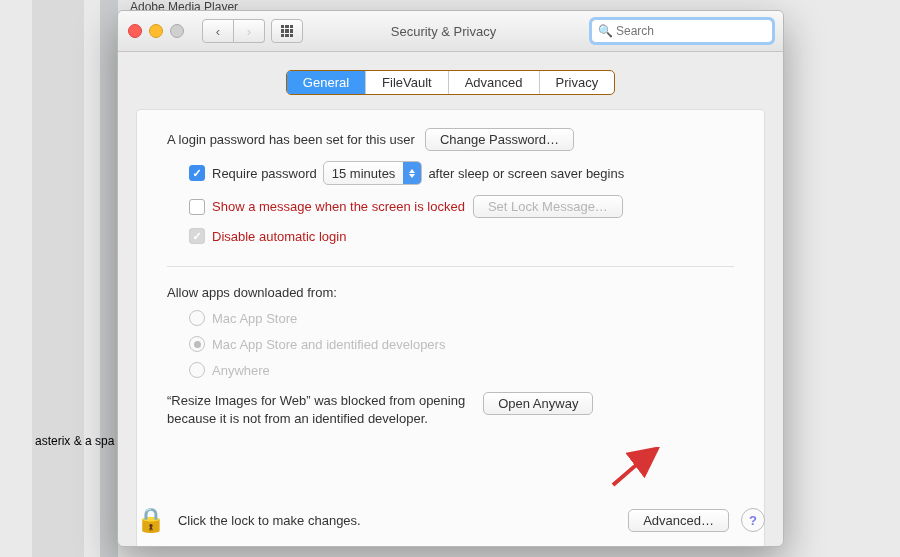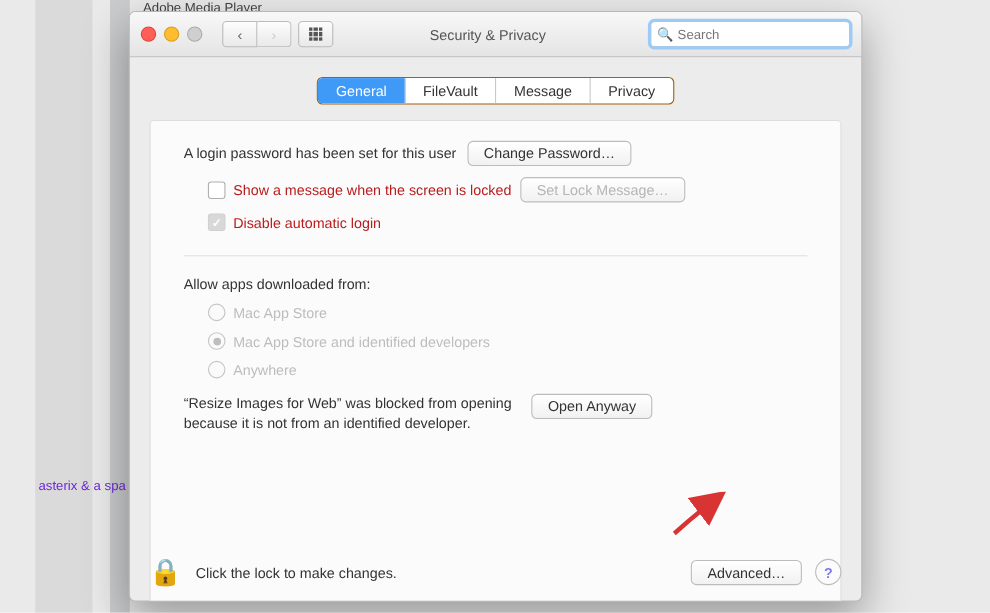--- a/index.html
+++ b/index.html
@@ -22,21 +22,21 @@
   }
   .bg .dock {
     position:absolute; left:100px; top:0; bottom:0; width:18px;
     background: linear-gradient(#9aa0a5, #9aa0a5);
     opacity:.4;
   }
   .bg .adobe {
     position:absolute; left:130px; top:0; font-size:12px; color:#444;
   }
   .bg .asterix {
-    position:absolute; left:35px; top:434px; font-size:12px; color:#6d28d9;
+    position:absolute; left:35px; top:434px; font-size:12px; color:#000000;
   }
 
   
   .window {
     position: absolute;
     left: 117px;
     top: 10px;
     width: 665px;
     height: 535px;
     background: #ececec;
@@ -199,33 +199,42 @@
     <div class="search-wrap">
       <span class="search-icon">🔍</span>
       <input class="search" placeholder="Search" style="">
     </div>
   </div>
 
   <div class="tabs">
     <div class="seg">
       <div class="tab active">General</div>
       <div class="tab">FileVault</div>
-      <div class="tab">Message</div>
+      <div class="tab">Advanced</div>
       <div class="tab">Privacy</div>
     </div>
   </div>
 
   <div class="panel">
 
     <div class="row">
       <span>A login password has been set for this user</span>
       <span style="width:10px"></span>
       <div class="btn">Change Password…</div>
     </div>
 
+    <div class="row indent">
+      <span class="checkbox checked"></span>
+      <span>Require password</span>
+      <div class="select">
+        <span class="val">15 minutes</span>
+        <span class="chev"></span>
+      </div>
+      <span>after sleep or screen saver begins</span>
+    </div>
 
     <div class="row indent">
       <span class="checkbox"></span>
       <span class="muted">Show a message when the screen is locked</span>
       <span style="width:8px"></span>
       <div class="btn disabled">Set Lock Message…</div>
     </div>
 
     <div class="row indent">
       <span class="checkbox checked muted"></span>

